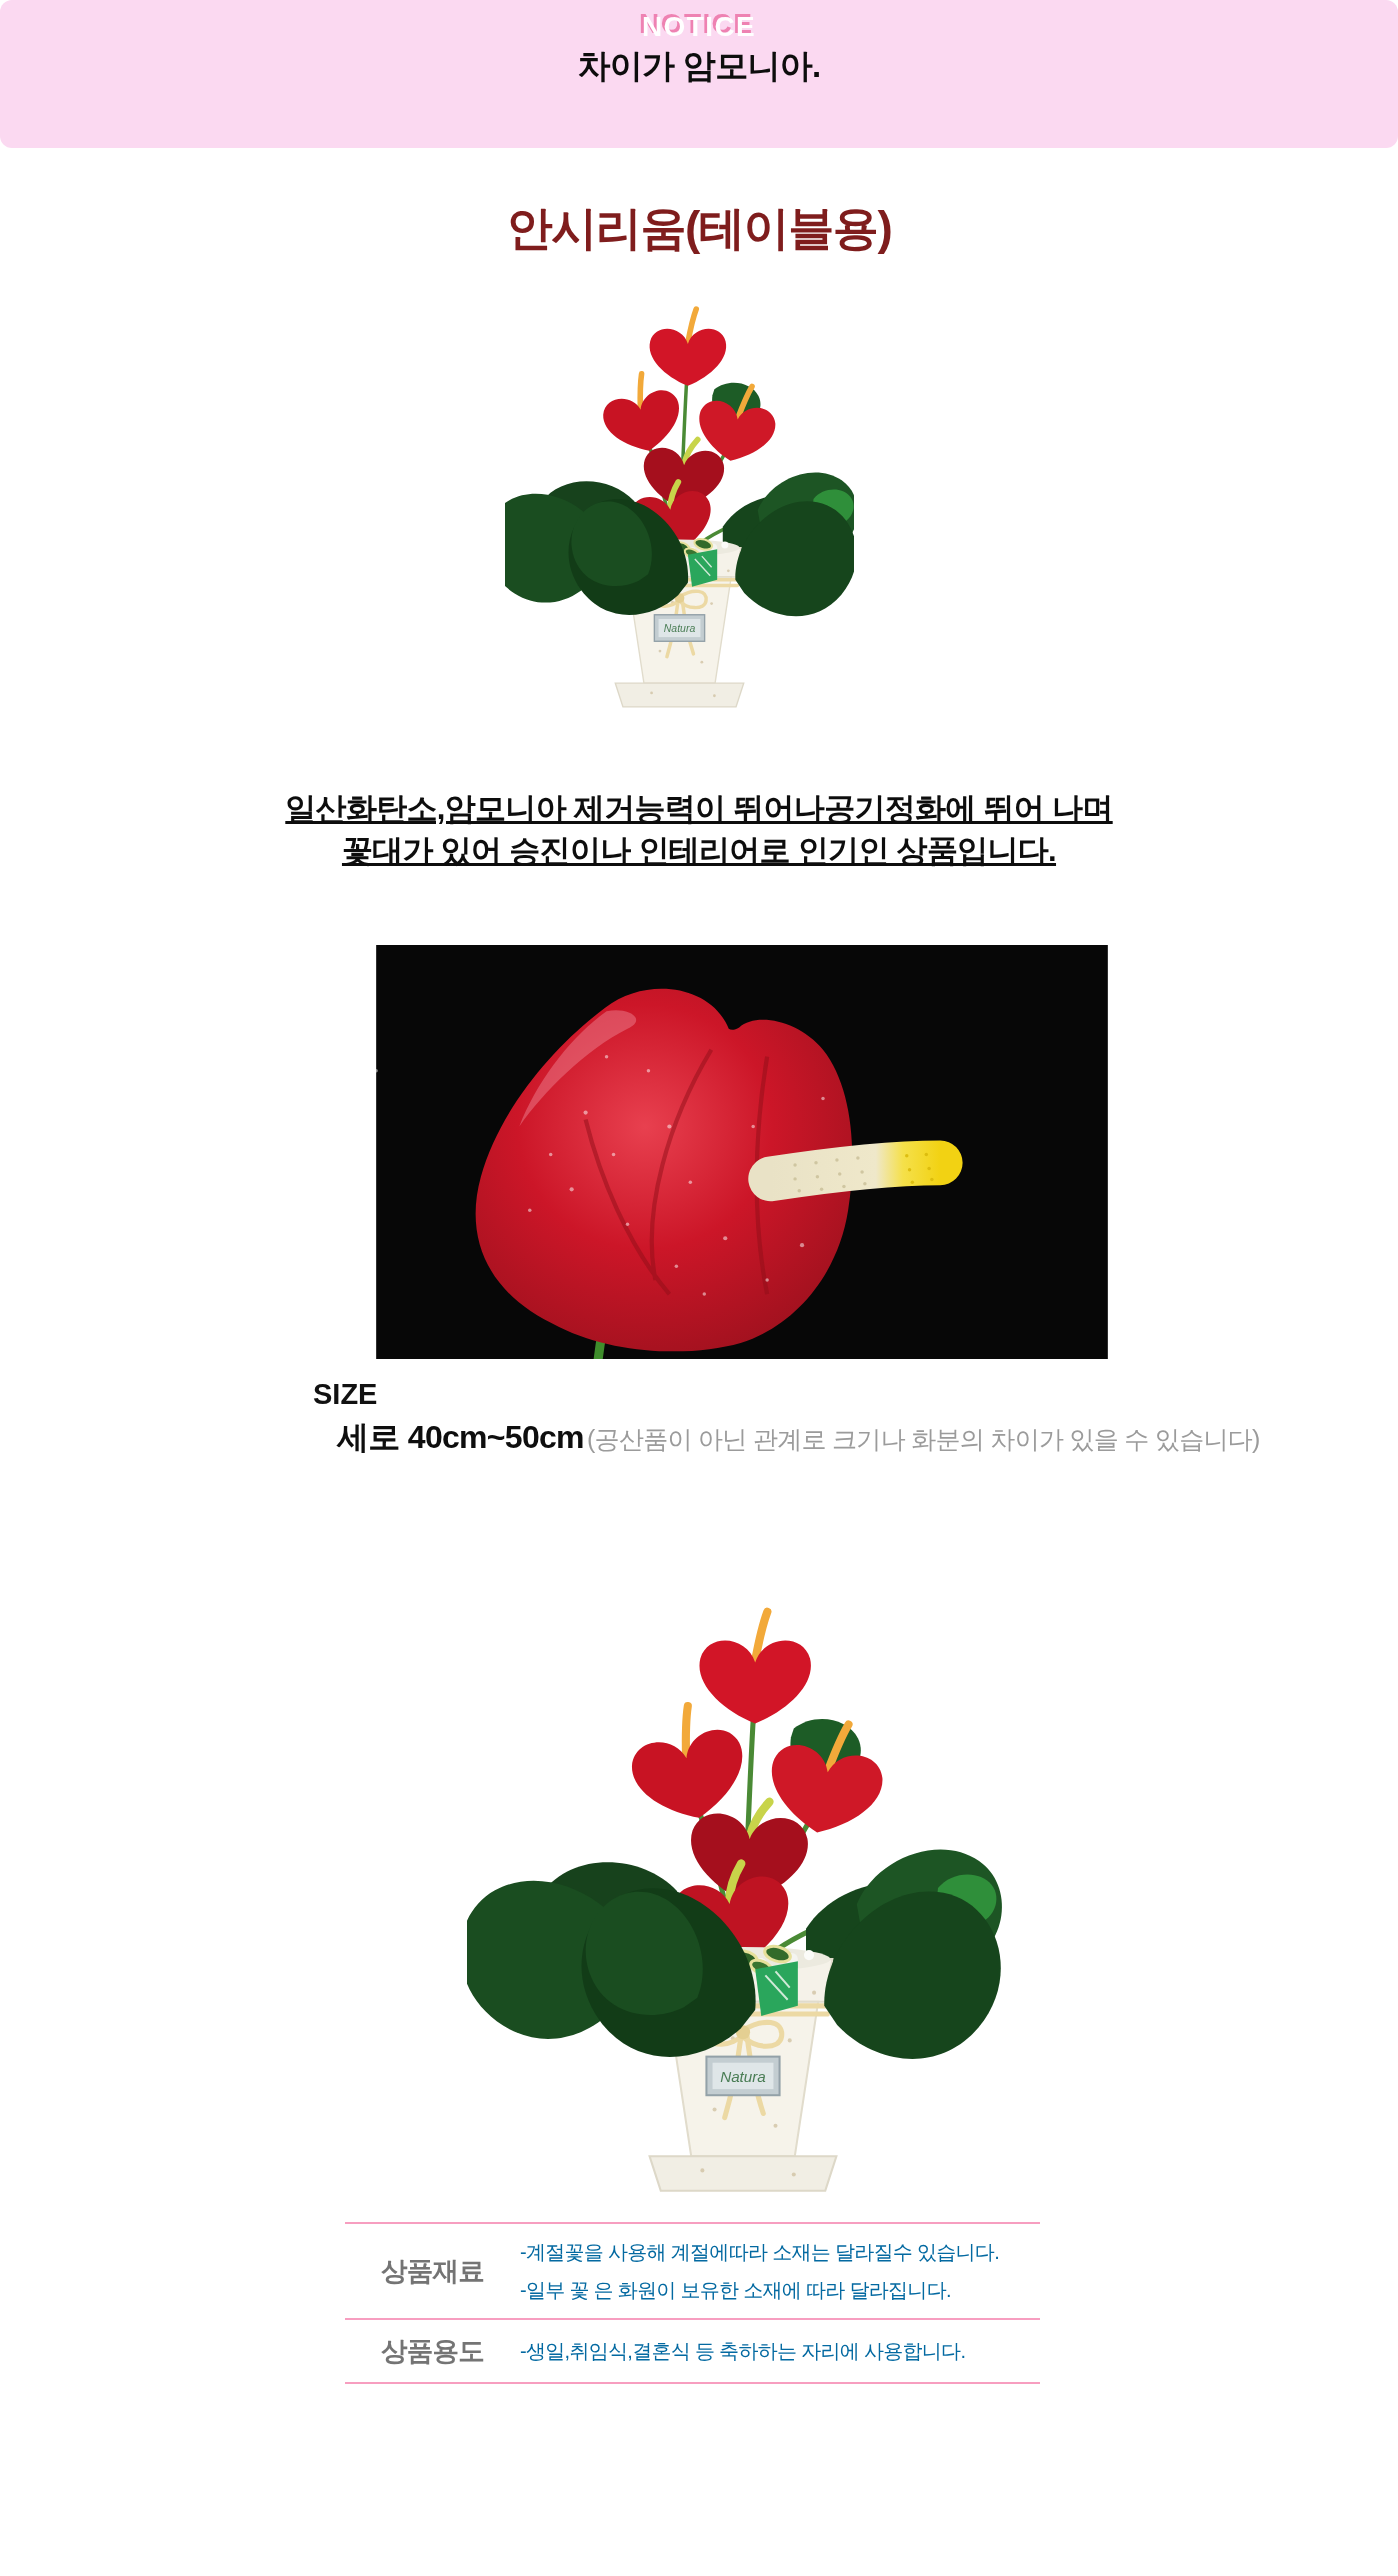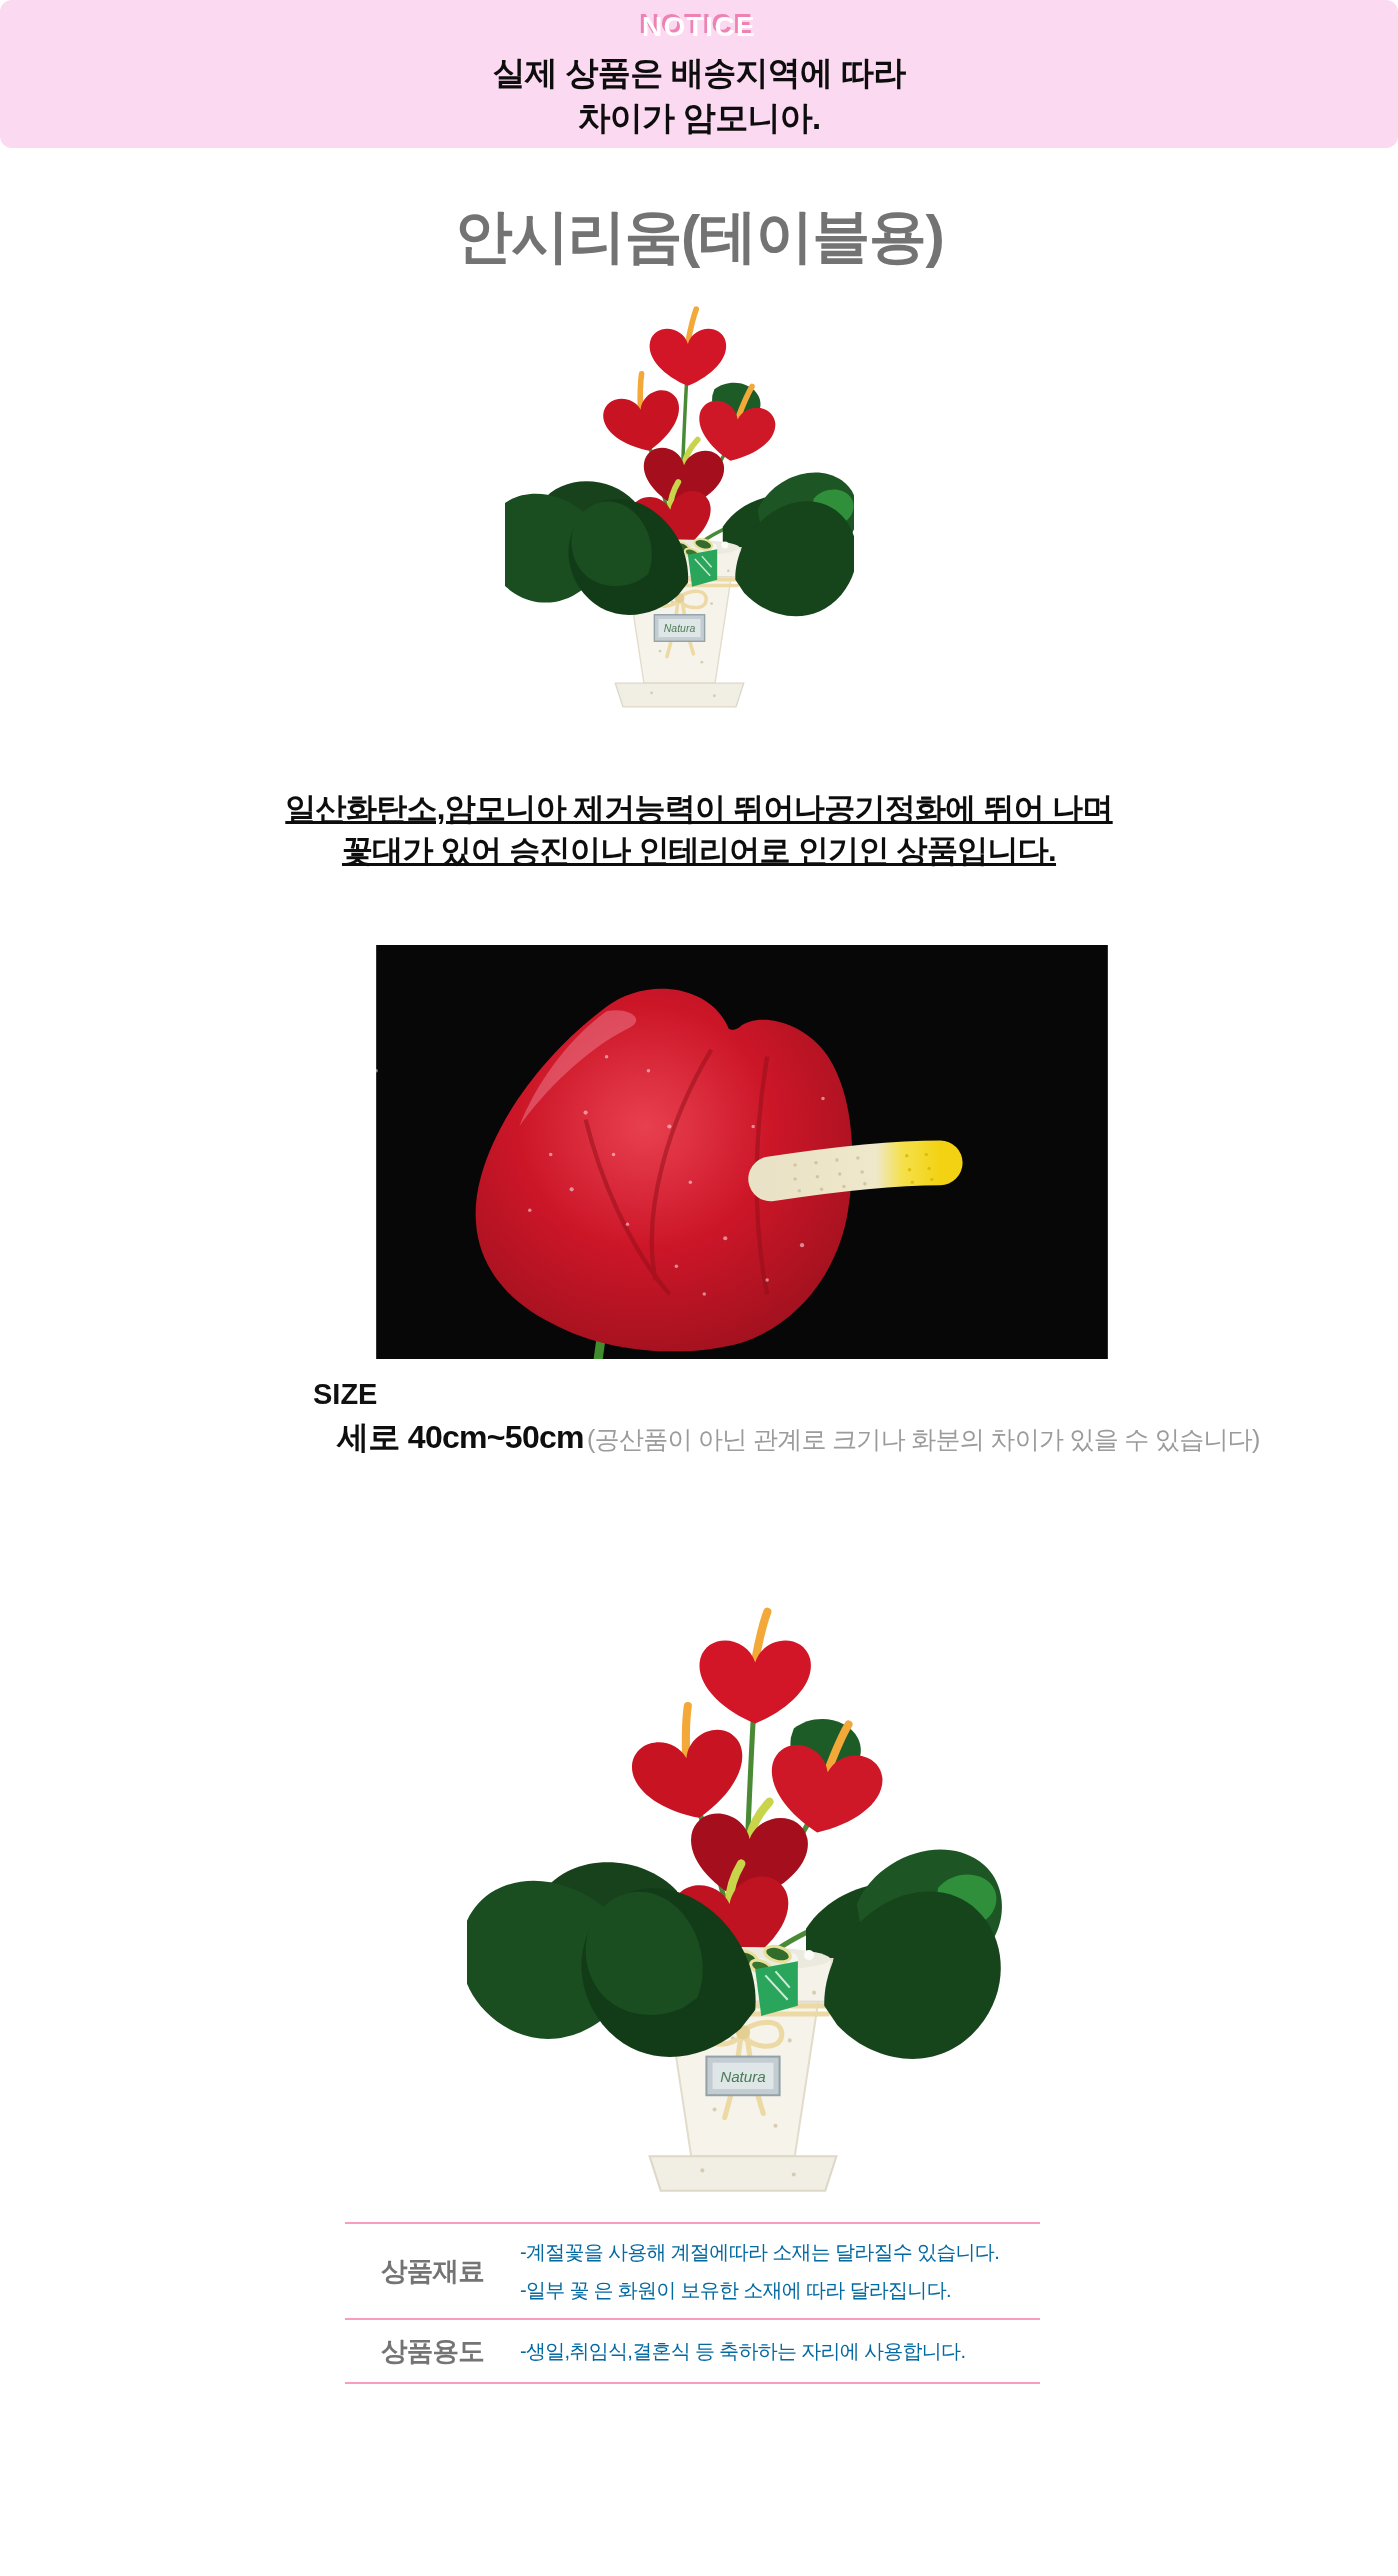--- a/index.html
+++ b/index.html
@@ -21,21 +21,21 @@
     color:#ffffff;text-shadow:-2.8px -2.8px 0 #ee82b2;
   }
   .notice-line{
     font-size:33px;font-weight:800;color:#0d0d0d;line-height:45px;
     letter-spacing:-0.7px;
   }
   .notice-line.first{margin-top:7px;}
   
   .product-title{
     position:absolute;top:198px;left:0;width:100%;
-    text-align:center;font-size:58px;font-weight:800;color:#737373;
+    text-align:center;font-size:46px;font-weight:800;color:#7f1d1d;
     letter-spacing:-1.4px;
   }
   
   .photo-small{position:absolute;left:505px;top:274px;width:349px;height:447px;}
   .photo-large{position:absolute;left:467px;top:1561px;width:552px;height:650px;}
   .photo-small svg,.photo-large svg{width:100%;height:100%;display:block;}
   .closeup{
     position:absolute;left:376px;top:945px;width:732px;height:414px;
   }
   .closeup svg{width:100%;height:100%;display:block;}
@@ -191,21 +191,20 @@
           <use href="#leafShape" transform="translate(262,442) rotate(38) scale(1.9)" fill="#123c17"></use>
           <use href="#leafShape" transform="translate(330,438) rotate(-34) scale(-1.9,1.9)" fill="#16451c"></use>
           <use href="#leafShape" transform="translate(205,430) rotate(55) scale(1.35)" fill="#1a4d20"></use>
         </g>
       </g>
     </defs>
   </svg>
 
   <div class="notice-banner">
     <div class="notice-tag">NOTICE</div>
-    <div class="notice-line first">실제 상품은 배송지역에 따라</div>
     <div class="notice-line">차이가 암모니아.</div>
   </div>
 
   <div class="product-title">안시리움(테이블용)</div>
 
   <div class="photo-small">
     <svg viewBox="0 0 500 640">
       <use href="#plantArt"></use>
     </svg>
   </div>

